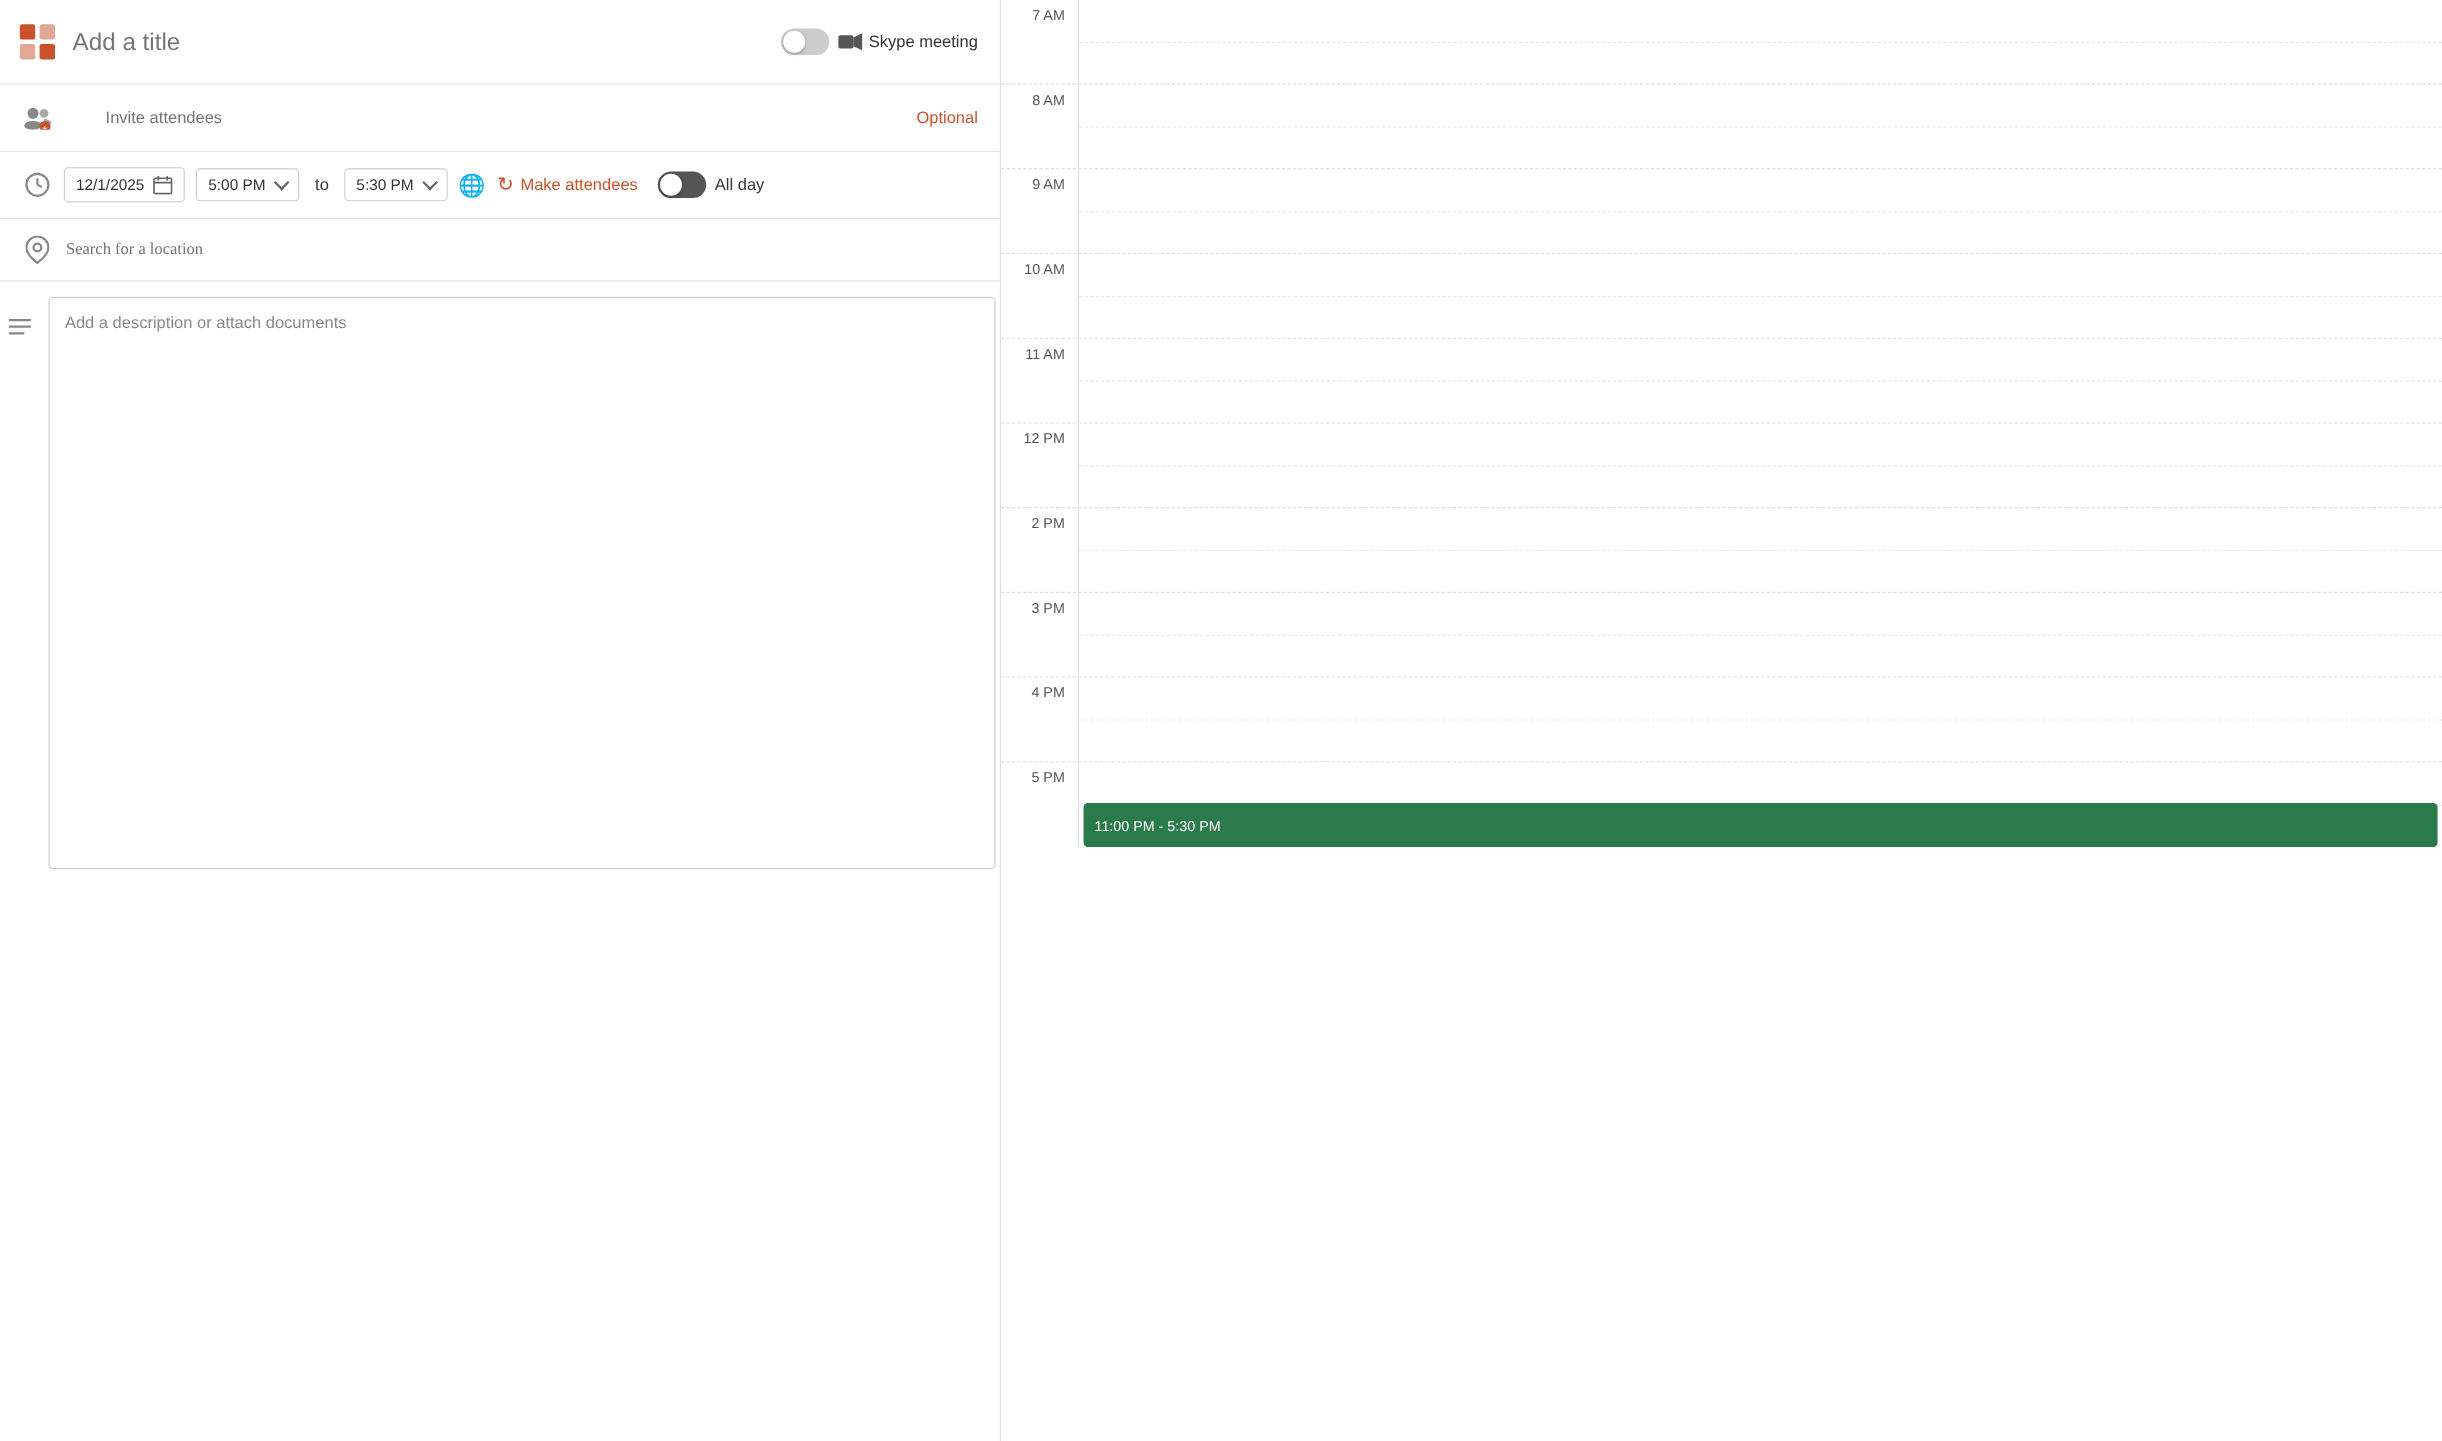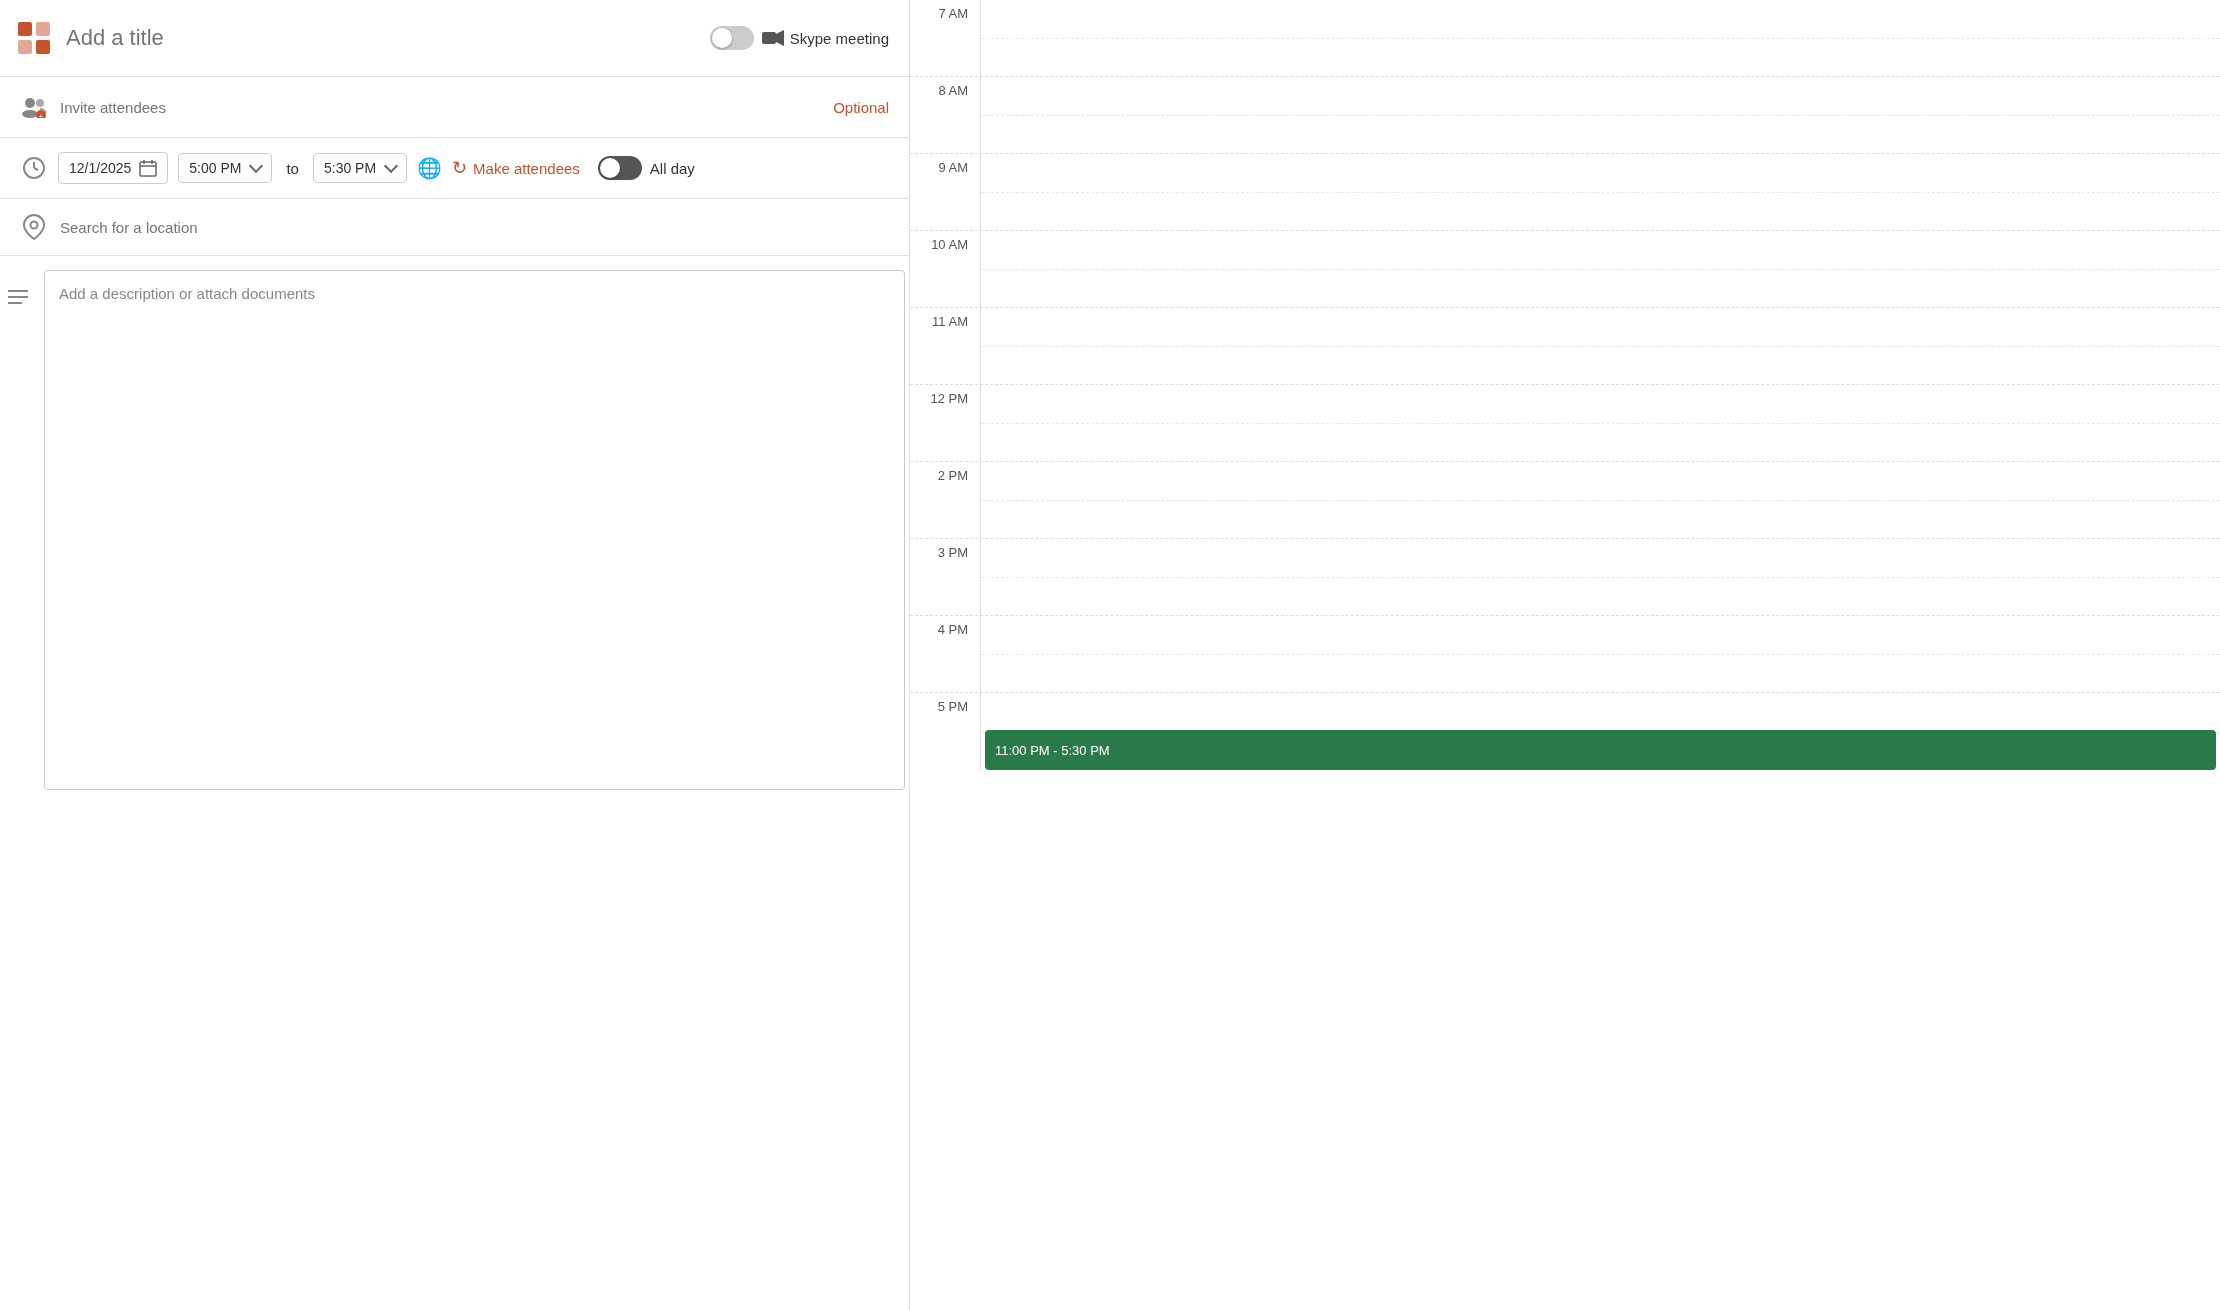--- a/index.html
+++ b/index.html
@@ -100,20 +100,21 @@
       flex-shrink: 0;
     }
     .attendees-input {
       flex: 1;
       border: none;
       outline: none;
       font-size: 15px;
       color: #888;
       font-family: inherit;
       background: transparent;
+      margin-left: 36px;
     }
     .optional-link {
       color: #c8522c;
       font-size: 15px;
       cursor: pointer;
       text-decoration: none;
     }
 
     
     .datetime-row {
@@ -201,20 +202,21 @@
       color: #333;
     }
 
     
     .location-row {
       display: flex;
       align-items: center;
       padding: 14px 20px;
       border-bottom: 1px solid #e0e0e0;
       gap: 12px;
+      font-family: Liberation Serif, serif;
     }
     .location-input {
       flex: 1;
       border: none;
       outline: none;
       font-size: 15px;
       color: #888;
       font-family: inherit;
       background: transparent;
     }

